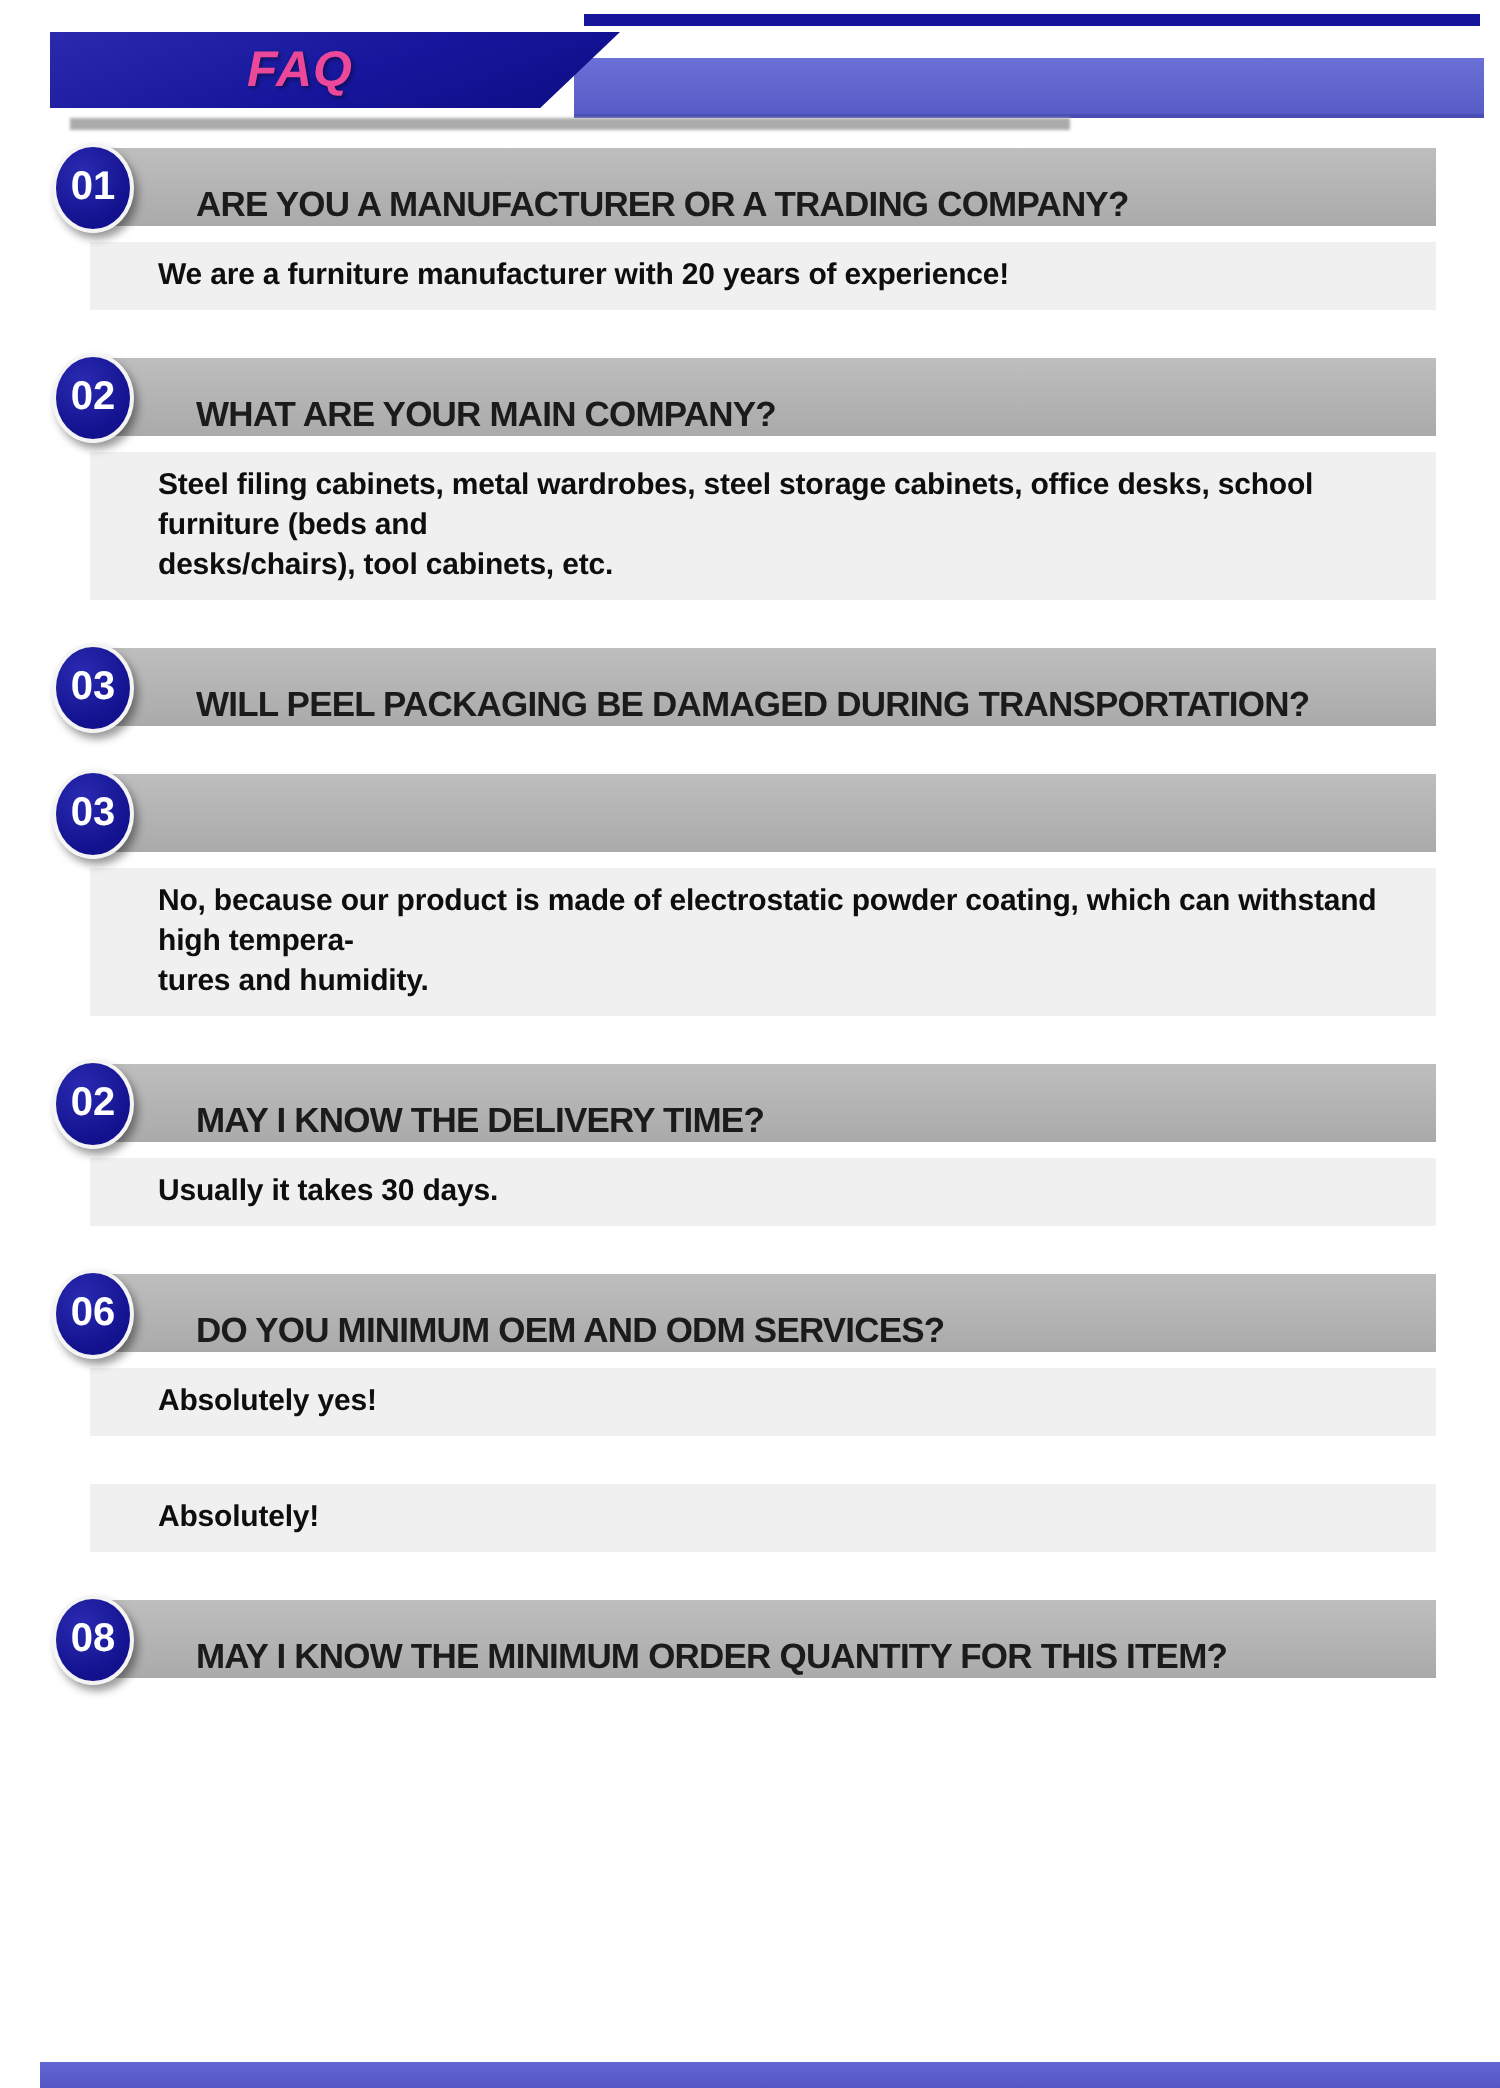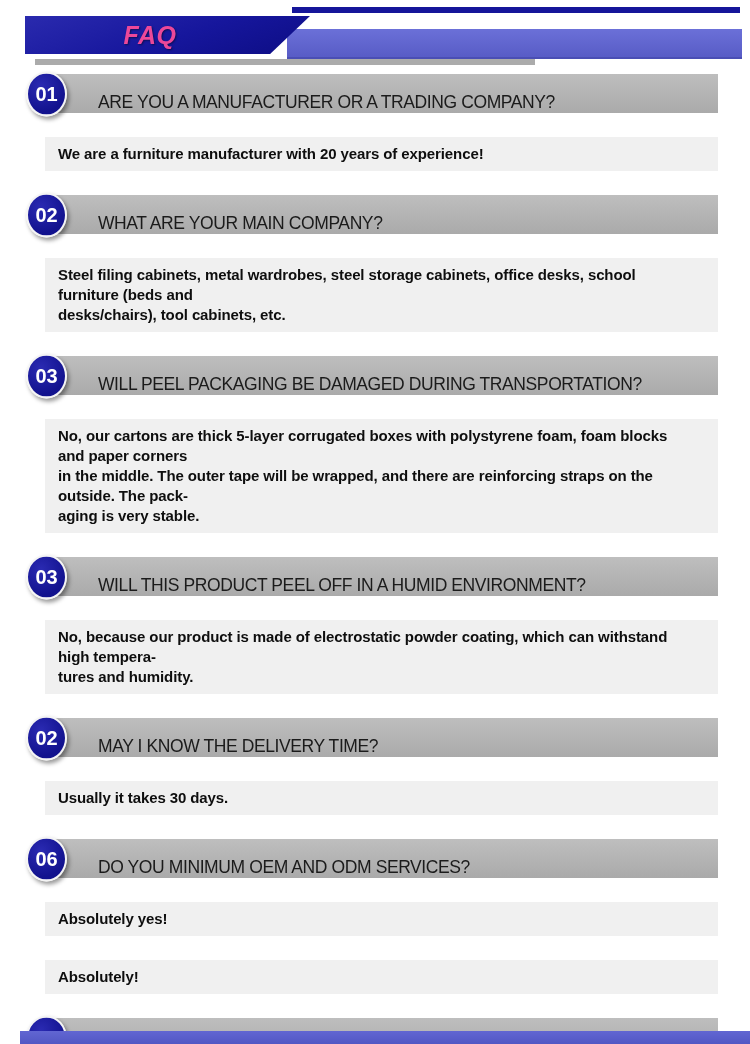--- a/index.html
+++ b/index.html
@@ -47,27 +47,27 @@
     position:absolute;left:-19px;top:50%;transform:translateY(-50%);
     width:37px;height:41px;border-radius:50%;
     background:radial-gradient(circle at 35% 30%,#2a2ab2,#12128e 70%);
     border:2px solid #f4f4f4;
     box-shadow:2px 3px 4px rgba(0,0,0,.4);
     display:flex;align-items:center;justify-content:center;
     color:#ffffff;font-size:20px;font-weight:bold;
   }
   .q-label{
     margin-left:53px;padding-right:8px;
-    font-size:17.5px;font-weight:normal;color:#1b1b1b;
+    font-size:17.5px;font-weight:bold;color:#1b1b1b;
     letter-spacing:-.4px;white-space:nowrap;
   }
   .a-panel{
-    margin:24px 0 0 45px;width:673px;box-sizing:border-box;
+    margin:8px 0 0 45px;width:673px;box-sizing:border-box;
     background:#f0f0f0;
-    padding:7px 22px 7px 13px;
+    padding:7px 22px 7px 34px;
   }
   .a-text{
     font-size:15px;font-weight:bold;color:#0e0e0e;
     line-height:20px;letter-spacing:-.1px;white-space:pre-line;
   }
   
   .bottom-bar{
     position:absolute;left:20px;bottom:0;width:730px;height:13px;
     background:linear-gradient(#6166d2,#5257c4);
   }
@@ -109,33 +109,27 @@
     </div>
   </div>
 
   <div class="faq-item">
     <div class="q-bar">
       <div class="q-badge">
         <span>03</span>
       </div>
       <div class="q-label">WILL PEEL PACKAGING BE DAMAGED DURING TRANSPORTATION?</div>
     </div>
-    <div class="a-panel">
-      <div class="a-text">No, our cartons are thick 5-layer corrugated boxes with polystyrene foam, foam blocks and paper corners
-in the middle. The outer tape will be wrapped, and there are reinforcing straps on the outside. The pack-
-aging is very stable.</div>
-    </div>
   </div>
 
   <div class="faq-item">
     <div class="q-bar">
       <div class="q-badge">
         <span>03</span>
       </div>
-      <div class="q-label">WILL THIS PRODUCT PEEL OFF IN A HUMID ENVIRONMENT?</div>
     </div>
     <div class="a-panel">
       <div class="a-text">No, because our product is made of electrostatic powder coating, which can withstand high tempera-
 tures and humidity.</div>
     </div>
   </div>
 
   <div class="faq-item">
     <div class="q-bar">
       <div class="q-badge">

